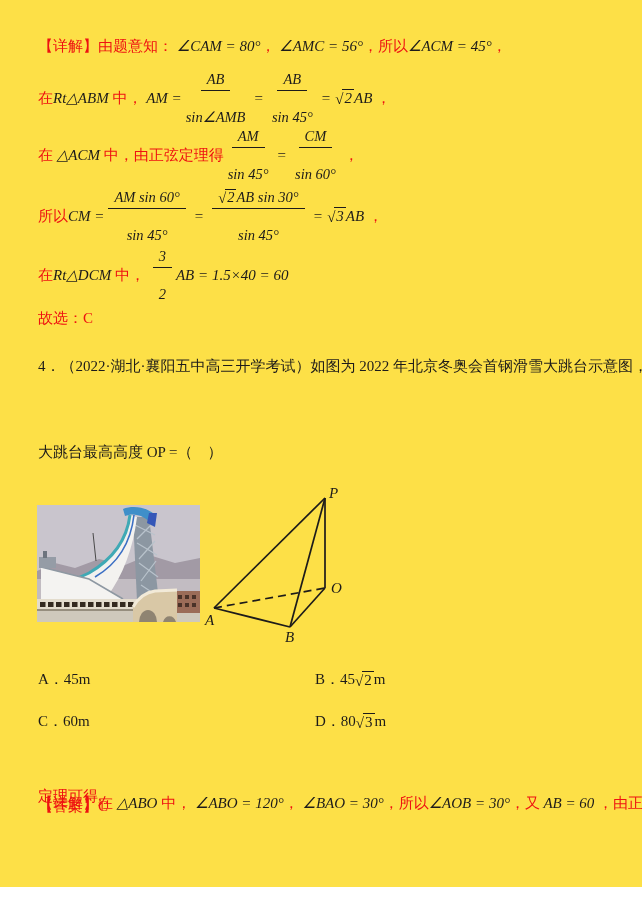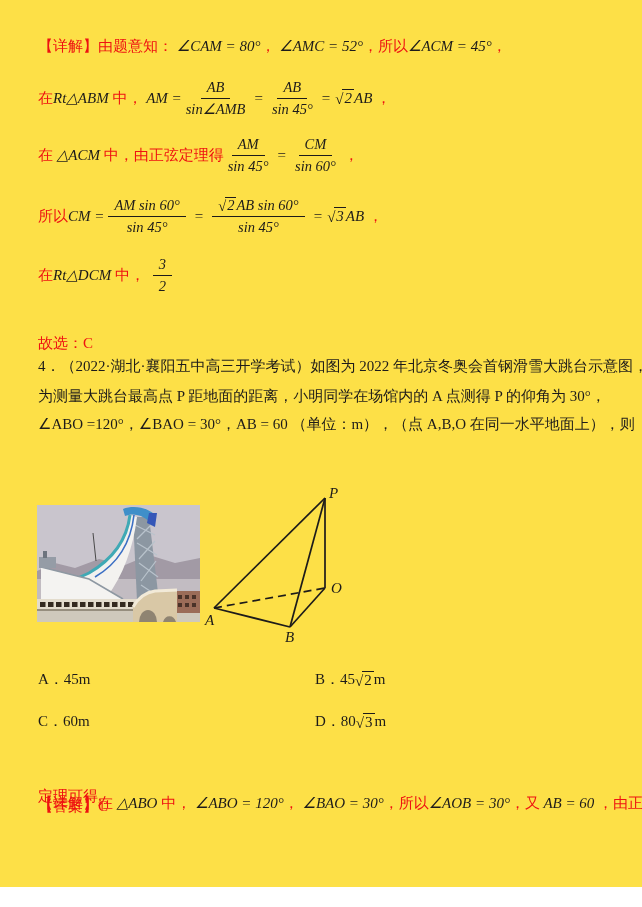--- a/index.html
+++ b/index.html
@@ -12,37 +12,37 @@
     font-size:15px; white-space:pre; line-height:1.4;
   }
   .tline { position:absolute; left:38px; font-size:15px; white-space:pre; line-height:1.4; }
   .red { color:#ee1111; }
   .math { font-style:italic; }
   .frac {
     display:inline-flex; flex-direction:column; align-items:center;
     margin:0 4px; font-size:14.5px; line-height:1.25; font-style:italic;
   }
   .frac .num { padding:0 6px 1px; border-bottom:1.4px solid #1d1b1a; display:inline-flex; align-items:center; }
-  .frac .den { padding-top:1px; }
+  .frac .den { padding-top:17px; }
   .eq { margin:0 5px; font-style:normal; }
   .sqrt { display:inline-flex; align-items:flex-start; line-height:1.1; font-style:italic; }
   .sqrt .sign { font-style:normal; transform:translateY(1.5px); }
   .sqrt .rad { border-top:1.4px solid currentColor; margin-left:-1px; padding:0 2px; }
   .opt { position:absolute; display:flex; align-items:center; font-size:15px; white-space:pre; }
   .photo { position:absolute; left:37px; top:505px; width:163px; height:117px; }
   .diagram { position:absolute; left:203px; top:484px; width:156px; height:160px; }
   .diagram text { font-family:"Liberation Serif", serif; font-style:italic; font-size:15px; fill:#1d1b1a; }
 </style>
 </head>
 <body>
 
 <div class="page">
 
   <div class="line" style="top:36px">
-    <span class="red">【详解】由题意知：</span><span class="math"> ∠CAM = 80°</span><span class="red">， </span><span class="math">∠AMC = 52°</span><span class="red">，</span><span class="red">所以</span><span class="math">∠ACM = 45°</span><span class="red">，</span>
+    <span class="red">【详解】由题意知：</span><span class="math"> ∠CAM = 80°</span><span class="red">， </span><span class="math">∠AMC = 56°</span><span class="red">，</span><span class="red">所以</span><span class="math">∠ACM = 45°</span><span class="red">，</span>
   </div>
 
   <div class="line" style="top:74px; height:48px;">
     <span class="red">在</span><span class="math">Rt△ABM</span><span class="red"> 中， </span><span class="math">AM =</span>
     <span class="frac"><span class="num">AB</span><span class="den">sin∠AMB</span></span>
     <span class="eq">=</span>
     <span class="frac"><span class="num">AB</span><span class="den">sin 45°</span></span>
     <span class="eq">=</span>
     <span class="sqrt"><span class="sign">√</span><span class="rad">2</span></span><span class="math">AB</span><span class="red"> ，</span>
   </div>
@@ -52,37 +52,37 @@
     <span class="frac"><span class="num">AM</span><span class="den">sin 45°</span></span>
     <span class="eq">=</span>
     <span class="frac"><span class="num">CM</span><span class="den">sin 60°</span></span>
     <span class="red"> ，</span>
   </div>
 
   <div class="line" style="top:192px; height:48px;">
     <span class="red">所以</span><span class="math">CM =</span>
     <span class="frac"><span class="num">AM sin 60°</span><span class="den">sin 45°</span></span>
     <span class="eq">=</span>
-    <span class="frac"><span class="num"><span class="sqrt"><span class="sign">√</span><span class="rad">2</span></span><span>AB sin 60°</span></span><span class="den">sin 45°</span></span>
+    <span class="frac"><span class="num"><span class="sqrt"><span class="sign">√</span><span class="rad">2</span></span><span>AB sin 30°</span></span><span class="den">sin 45°</span></span>
     <span class="eq">=</span>
     <span class="sqrt"><span class="sign">√</span><span class="rad">3</span></span><span class="math">AB</span><span class="red"> ，</span>
   </div>
 
   <div class="line" style="top:251px; height:48px;">
     <span class="red">在</span><span class="math">Rt△DCM</span><span class="red"> 中， </span>
     <span class="frac"><span class="num">3</span><span class="den">2</span></span>
+    <span class="math">AB = 1.5×40 = 60</span>
   </div>
 
-  <div class="line red" style="top:333px">
+  <div class="line red" style="top:308px">
     <span>故选：C</span>
   </div>
 
   <div class="tline" style="top:356px"><span>4．（2022·湖北·襄阳五中高三开学考试）如图为 2022 年北京冬奥会首钢滑雪大跳台示意图，</span></div>
-  <div class="tline" style="top:386px"><span>为测量大跳台最高点 P 距地面的距离，小明同学在场馆内的 A 点测得 P 的仰角为 30°，</span></div>
-  <div class="tline" style="top:414px"><span>∠ABO =120°，∠BAO = 30°，AB = 60 （单位：m），（点 A,B,O 在同一水平地面上），则</span></div>
+  <div class="tline" style="top:442px"><span>大跳台最高高度 OP =（　）</span></div>
 
   <svg class="photo" viewBox="0 0 163 117" aria-hidden="true">
     <rect x="0" y="0" width="163" height="117" fill="#c9c5cd"></rect>
     <path d="M0,66 L18,58 L38,63 L62,54 L88,60 L112,50 L138,58 L163,53 L163,117 L0,117 Z" fill="#a29aa5"></path>
     <rect x="0" y="74" width="163" height="43" fill="#c2bcc2"></rect>
     <polygon points="96,12 112,12 122,96 100,96" fill="#8c97a2"></polygon>
     <g stroke="#b9c3cc" stroke-width="1.2">
       <line x1="98" y1="20" x2="118" y2="30"></line>
         <line x1="116" y1="18" x2="100" y2="34"></line>
       <line x1="100" y1="38" x2="120" y2="50"></line>

